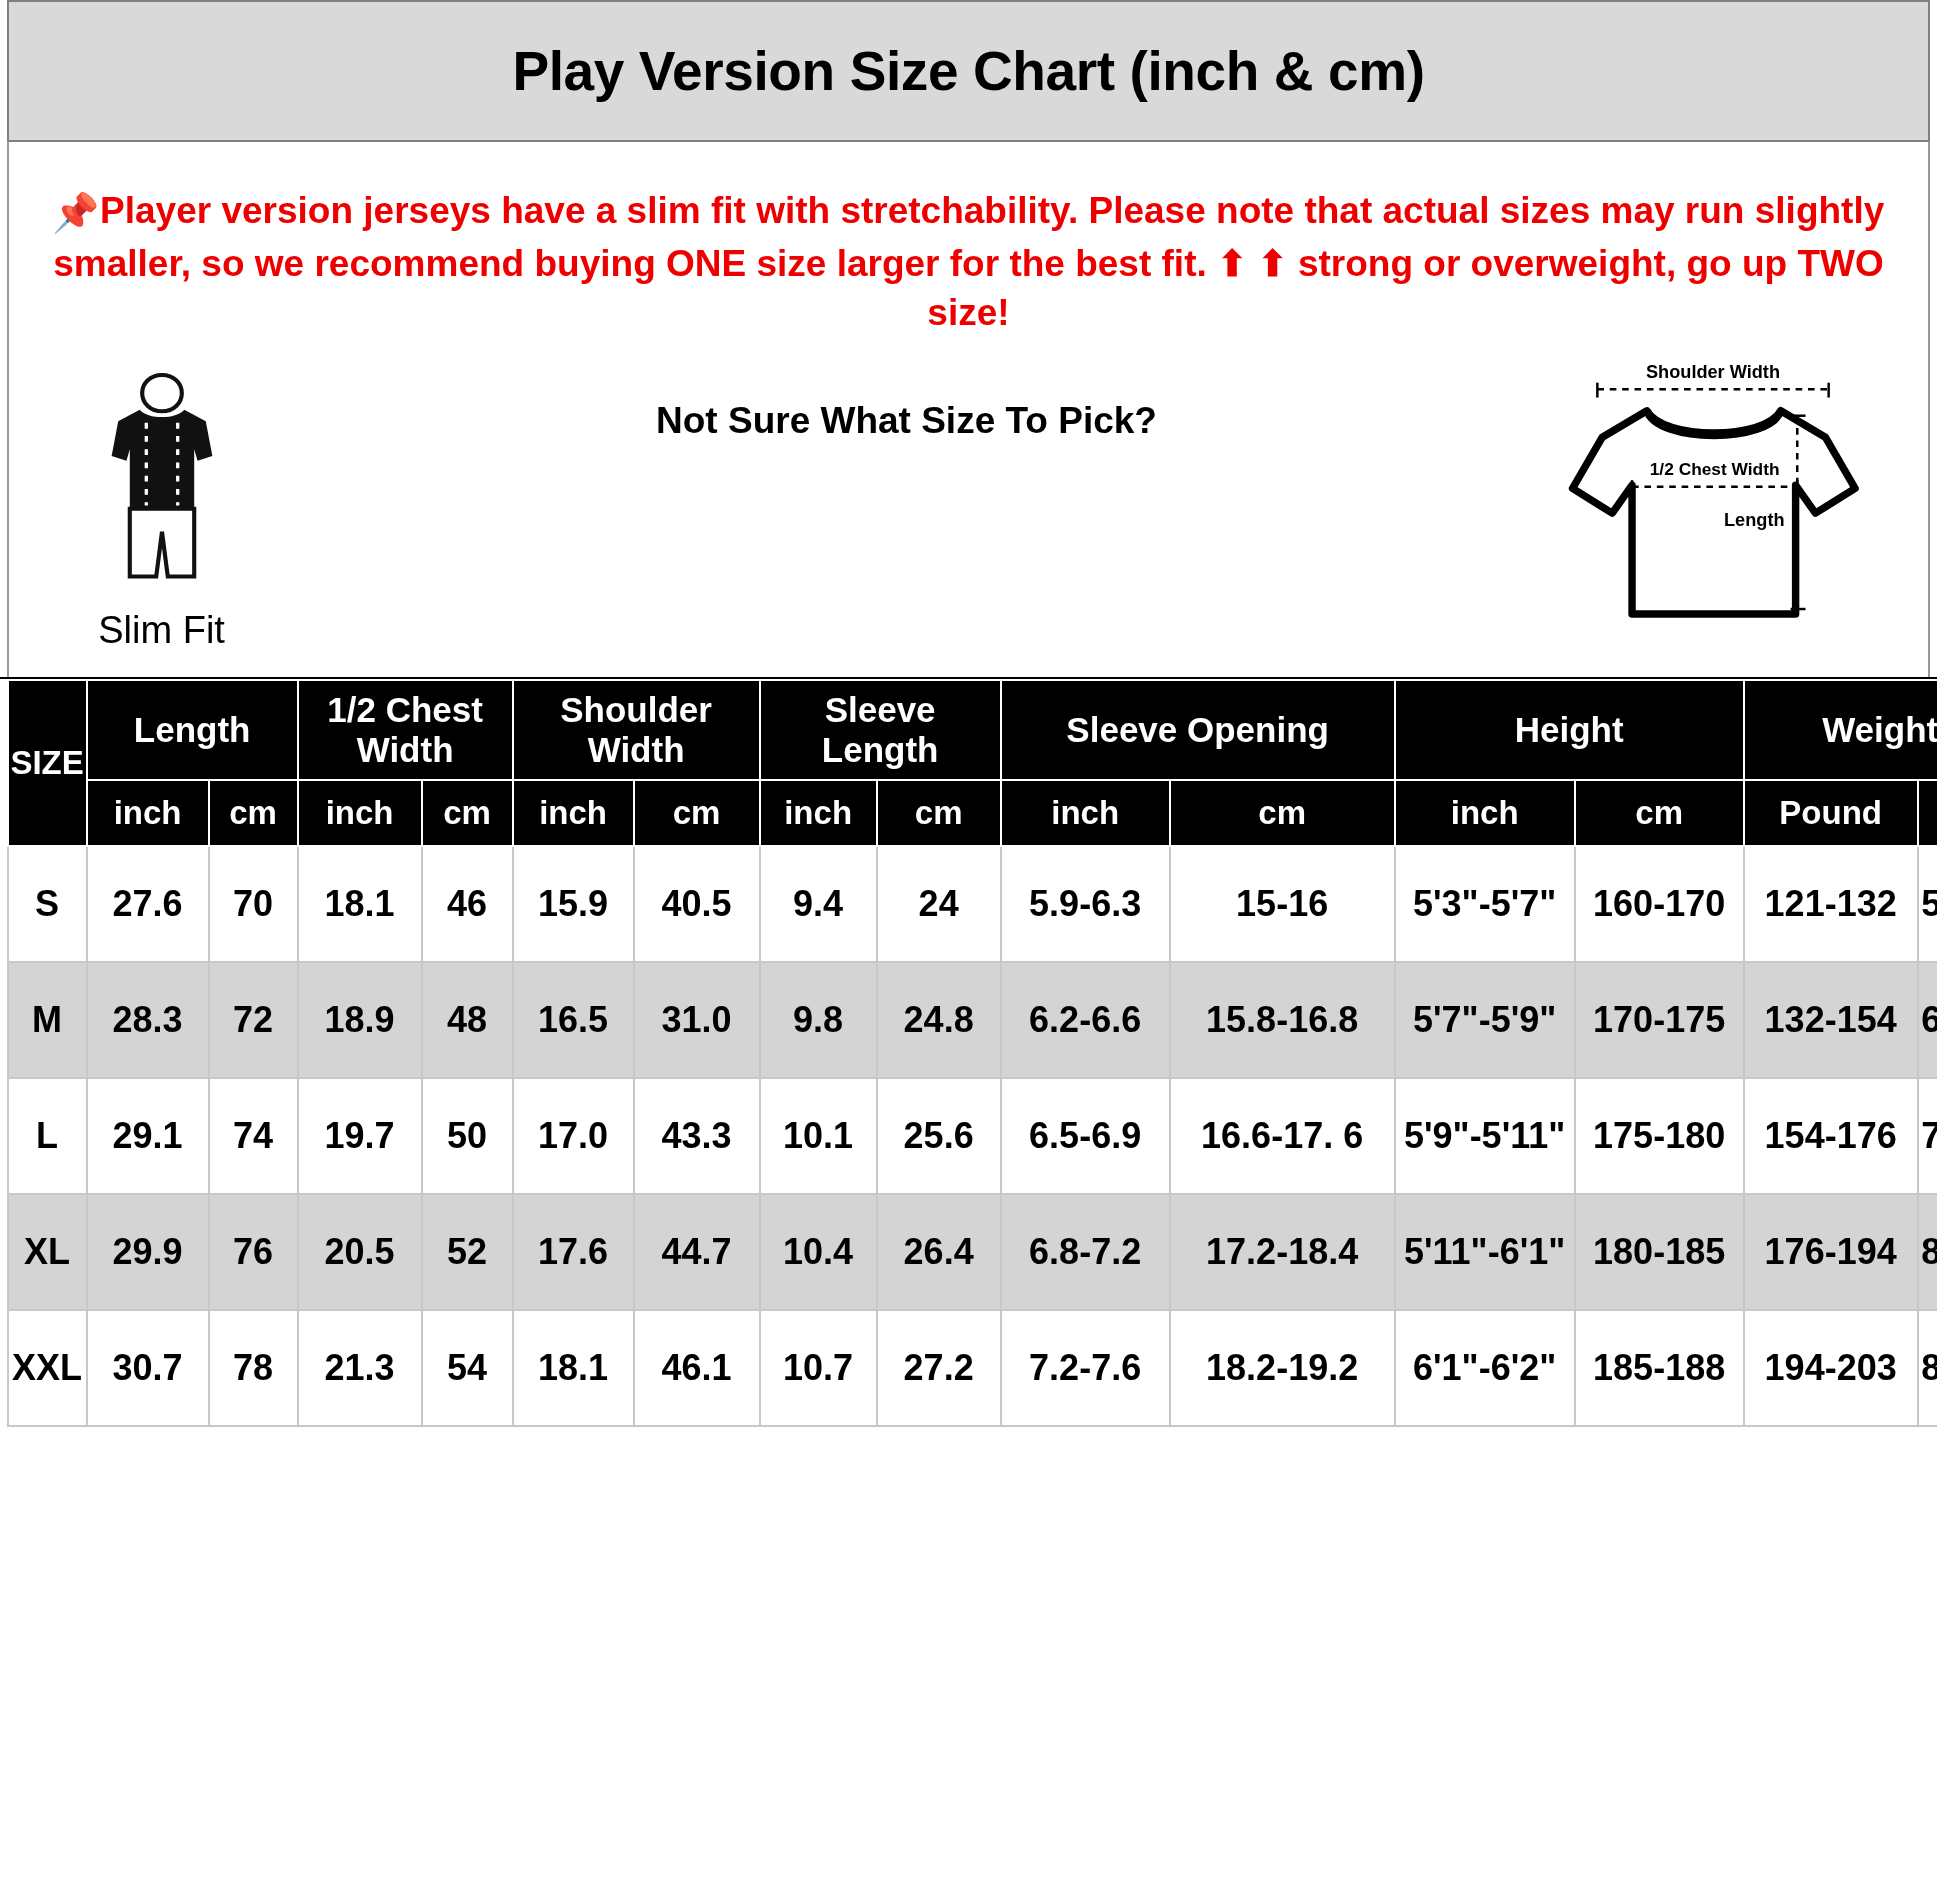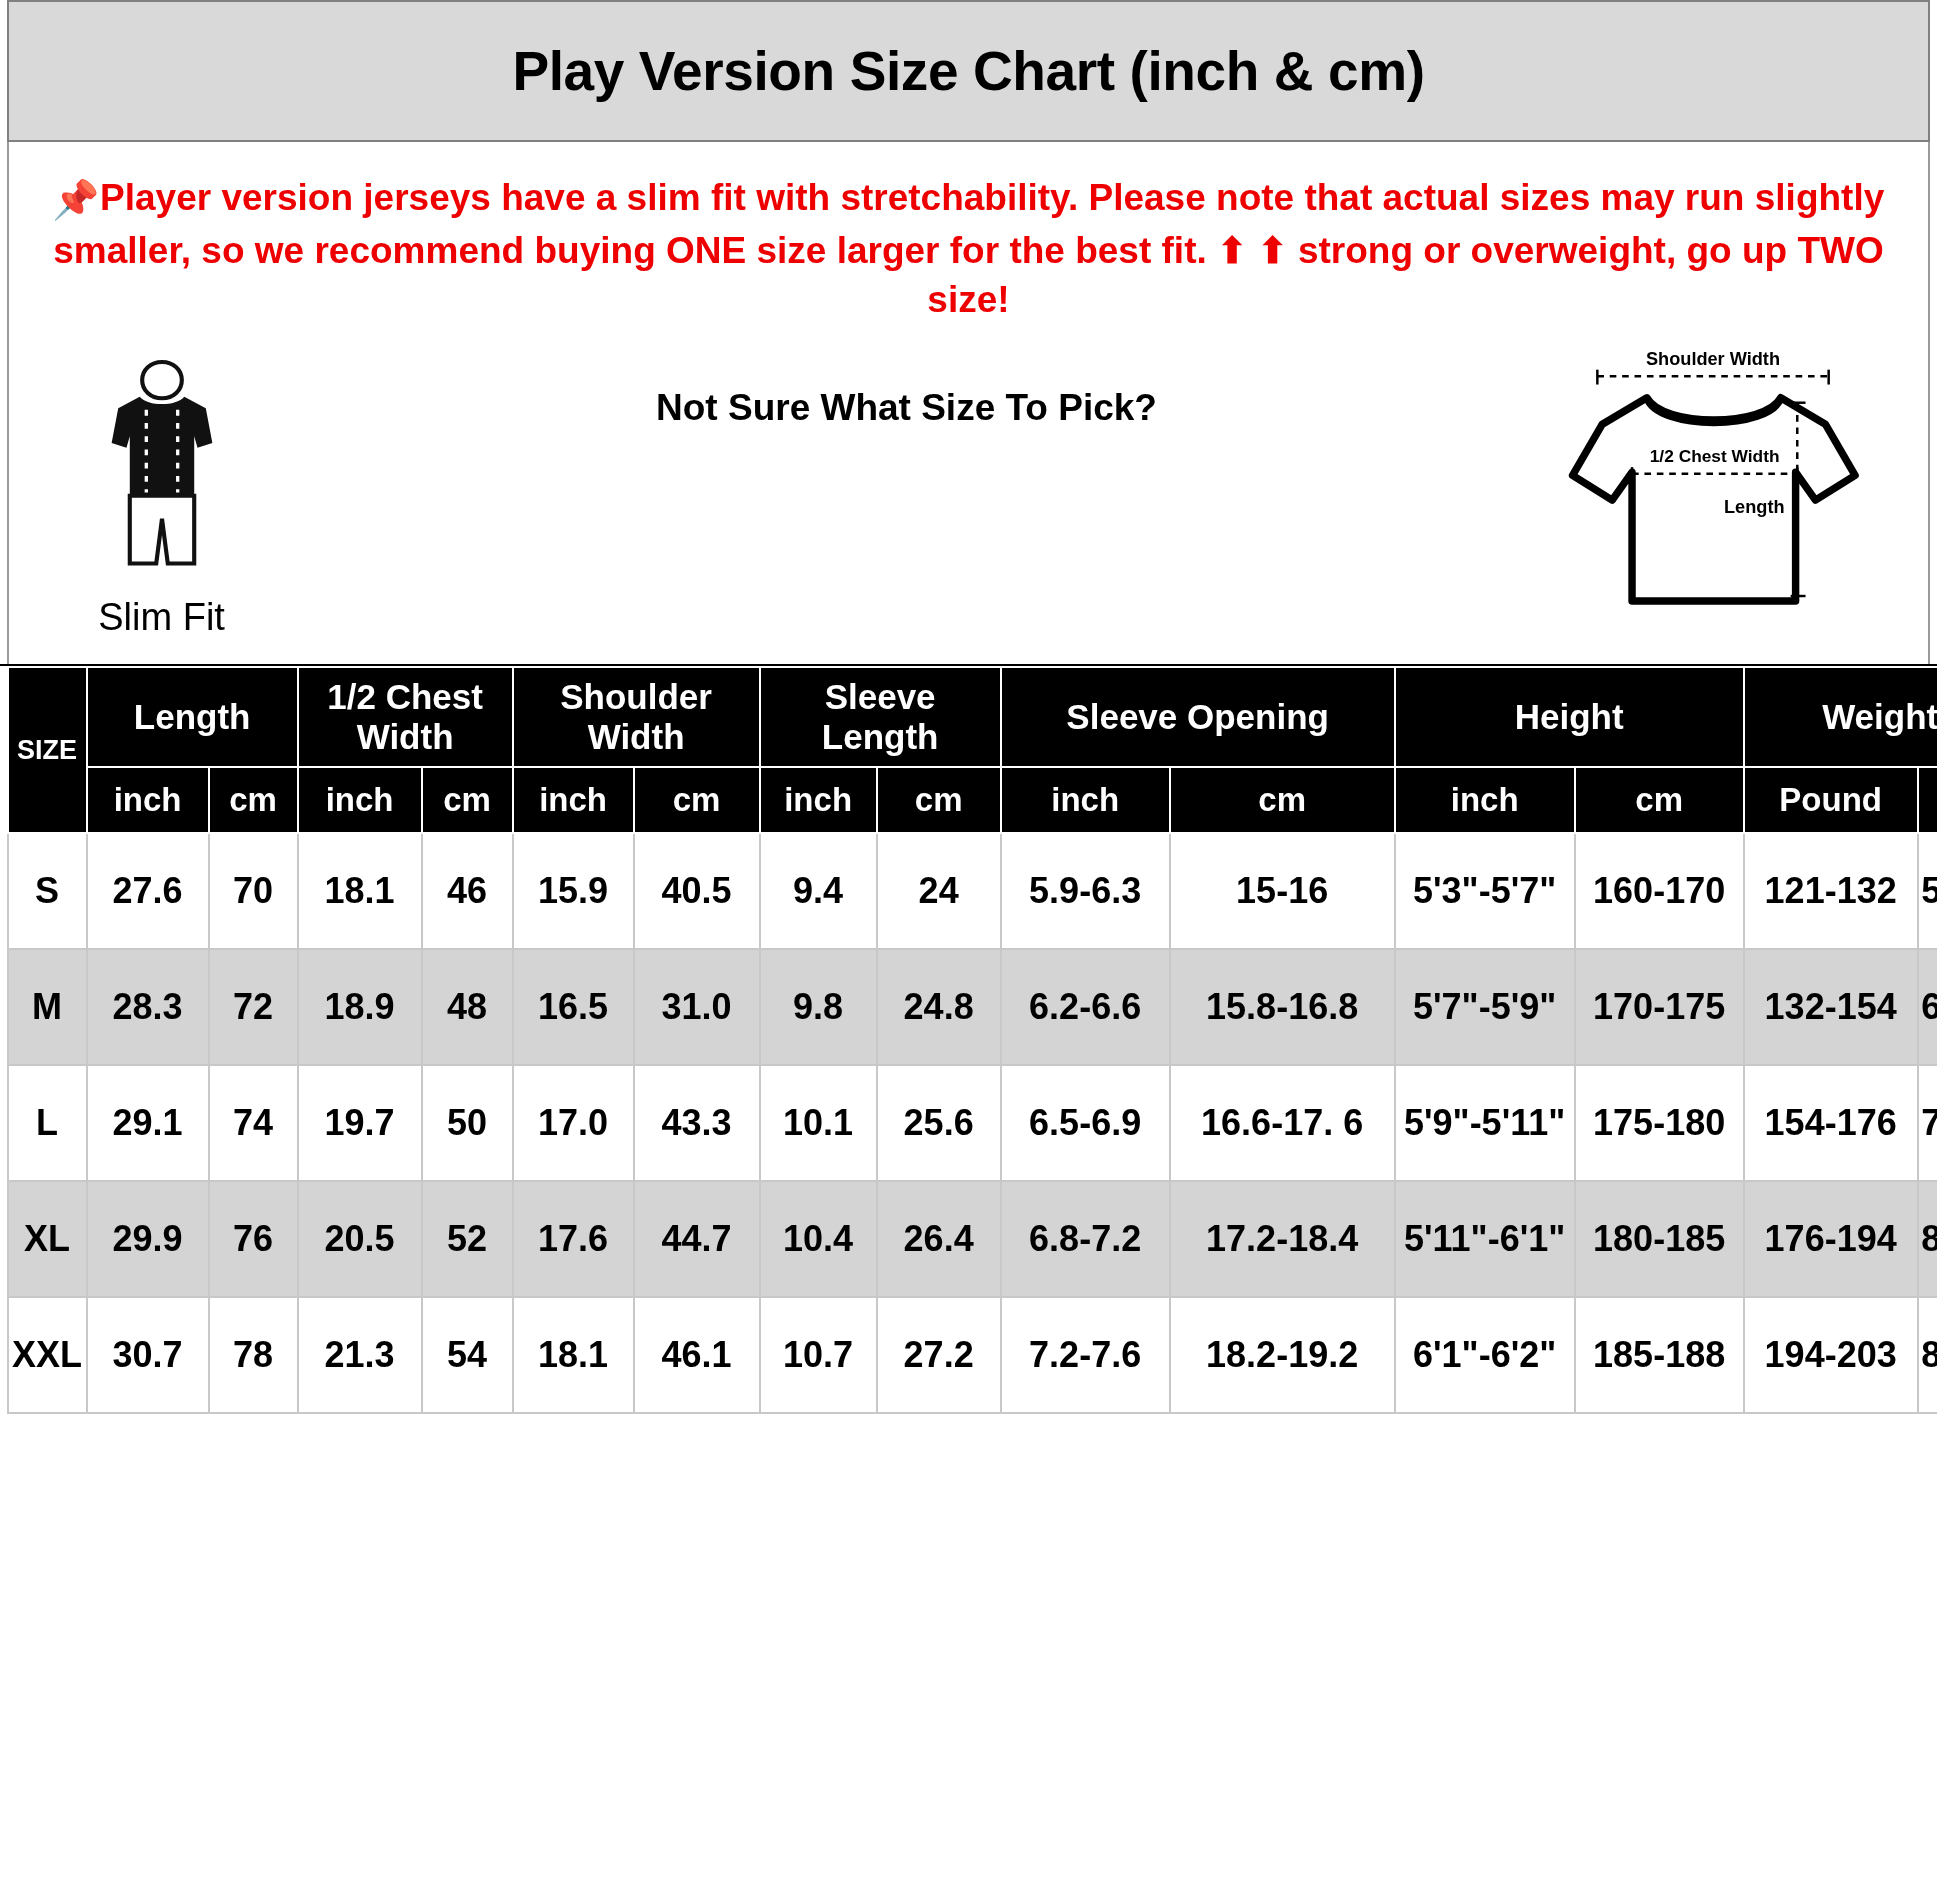--- a/index.html
+++ b/index.html
@@ -32,21 +32,21 @@
     font-weight: bold;
     color: #000;
     letter-spacing: -0.4px;
   }
   
   .notice-box {
     margin: 0 6.6px;
     border-left: 2.5px solid #9a9a9a;
     border-right: 2.5px solid #9a9a9a;
     box-sizing: border-box;
-    padding: 31px 28px 0 28px;
+    padding: 44px 28px 0 28px;
   }
   .notice {
     color: #ee0000;
     font-weight: bold;
     font-size: 37px;
     line-height: 1.33;
     text-align: center;
   }
   .pin {
     color: #ee0000;
@@ -114,21 +114,21 @@
     text-align: center;
     vertical-align: middle;
   }
   table.size-table thead th {
     background: #000000;
     color: #ffffff;
     font-weight: bold;
   }
   .hdr-group { font-size: 35px; padding: 8.3px 3.3px; line-height: 1.15; }
   .hdr-unit  { font-size: 33px; padding: 13.2px 3.3px; }
-  .hdr-size  { font-size: 27px; }
+  .hdr-size  { font-size: 33px; }
   table.size-table tbody td {
     border: 2.5px solid #c8c8c8;
     font-size: 36px;
     font-weight: bold;
     color: #000;
     height: 112px;
     background: #ffffff;
   }
   table.size-table tbody tr.alt td {
     background: #d4d4d4;

